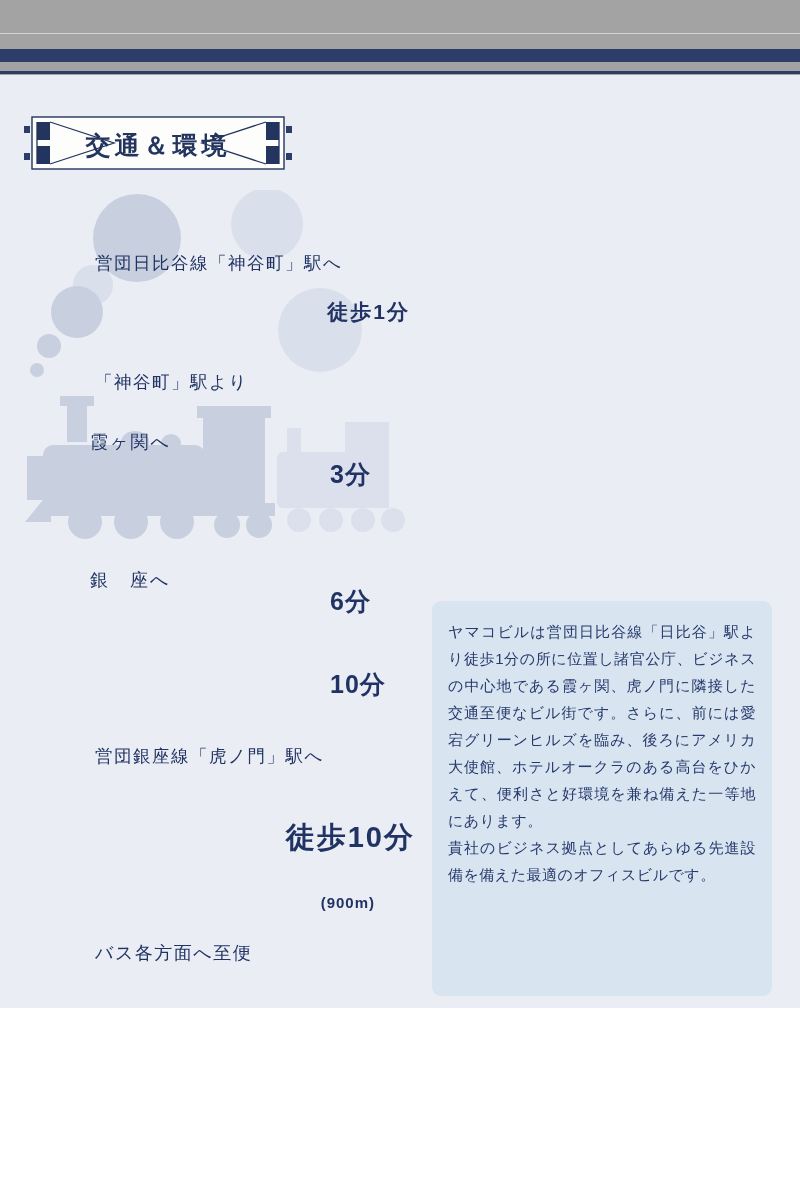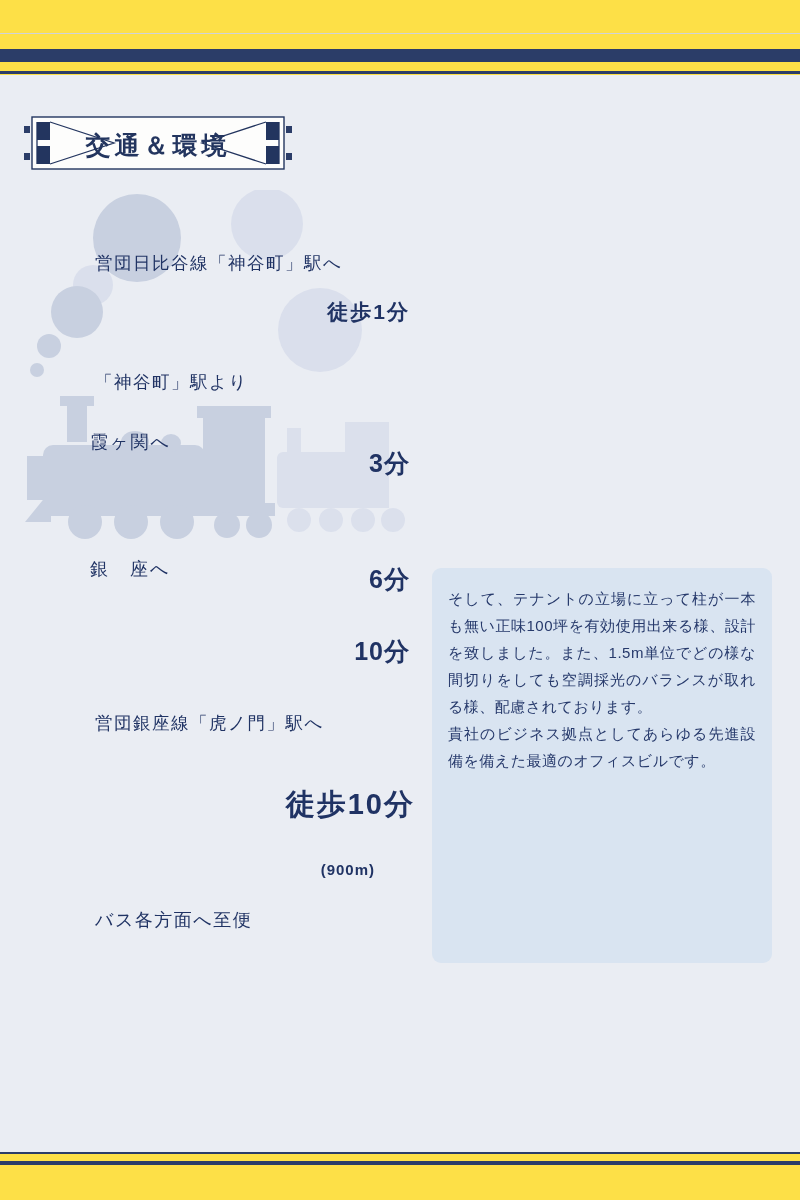--- a/index.html
+++ b/index.html
@@ -1,33 +1,33 @@
 <!DOCTYPE html>
 <html><head>
 <meta charset="utf-8">
 <style>
   html,body{margin:0;padding:0;}
   body{font-family:"Liberation Sans","DejaVu Sans",sans-serif;background:#ffffff;}
-  #page{position:relative;width:800px;height:1200px;background:#fde047;overflow:hidden;}
+  #page{position:relative;width:800px;height:1008px;background:#a3a3a3;overflow:hidden;}
   .hairline{position:absolute;left:0;width:800px;height:1px;background:#cfd3da;}
   .band{position:absolute;left:0;width:800px;background:#2b3d68;}
   .content-bg{position:absolute;left:0;top:75px;width:800px;height:1078px;background:#eaedf3;}
   
   .title-box{position:absolute;}
   .title-box svg{display:block;}
   .title-text{position:absolute;left:0;top:0;width:100%;height:100%;
     display:flex;align-items:center;justify-content:center;
     font-family:"Liberation Serif","DejaVu Serif",serif;
     font-size:25px;font-weight:600;color:#23355f;letter-spacing:4px;padding-top:2px;}
   
   .acc{position:absolute;color:#203364;}
   .acc-label{font-size:17.5px;letter-spacing:1.5px;}
   .acc-big{font-size:21px;font-weight:bold;letter-spacing:2px;text-align:right;}
   .acc-dest{font-size:18px;letter-spacing:2px;text-align:left;}
-  .acc-time{font-size:25px;font-weight:bold;text-align:right;letter-spacing:1px;}
+  .acc-time{font-size:25px;font-weight:bold;text-align:left;letter-spacing:1px;margin-top:11px;}
   
   .panel{position:absolute;left:432px;top:117px;width:340px;height:395px;
     background:#d9e4f1;border-radius:9px;box-sizing:border-box;
     padding:17px 16px 0 16px;color:#26396b;}
   .panel p{margin:0;font-size:15px;line-height:27px;letter-spacing:0.5px;text-align:justify;}
   .wm{position:absolute;left:15px;top:190px;z-index:0;}
   .fg{position:relative;z-index:1;}
 </style>
 </head>
 <body>
@@ -102,19 +102,19 @@
   <div class="acc acc-dest fg" style="left:90px;top:330px;width:235px;margin-top:36px;">銀　座へ</div>
   <div class="acc acc-time fg" style="left:330px;top:312px;width:80px;">6分</div>
   <div class="acc acc-time fg" style="left:330px;top:351px;width:80px;">10分</div>
 
   <div class="acc acc-label fg" style="left:95px;top:394px;">営団銀座線「虎ノ門」駅へ</div>
   <div class="acc acc-big fg" style="left:170px;top:415px;width:245px;font-size:29px;margin-top:29px;">徒歩10分</div>
   <div class="acc fg" style="left:170px;top:451px;width:205px;text-align:right;font-size:15px;font-weight:bold;letter-spacing:1px;">(900m)</div>
   <div class="acc acc-label fg" style="left:95px;top:481px;font-size:18px;">バス各方面へ至便</div>
 
   <div class="panel fg">
-    <p>そして、テナントの立場に立って柱が一本も無い正味100坪を有効使用出来る様、設計を致しました。また、1.5m単位でどの様な間切りをしても空調採光のバランスが取れる様、配慮されております。</p>
+    <p>ヤマコビルは営団日比谷線「日比谷」駅より徒歩1分の所に位置し諸官公庁、ビジネスの中心地である霞ヶ関、虎ノ門に隣接した交通至便なビル街です。さらに、前には愛宕グリーンヒルズを臨み、後ろにアメリカ大使館、ホテルオークラのある高台をひかえて、便利さと好環境を兼ね備えた一等地にあります。</p>
     <p>貴社のビジネス拠点としてあらゆる先進設備を備えた最適のオフィスビルです。</p>
   </div>
 
   <div class="band" style="top:1152px;height:2px;"></div>
   <div class="band" style="top:1161px;height:4px;"></div>
 </div>
 
 </body></html>

